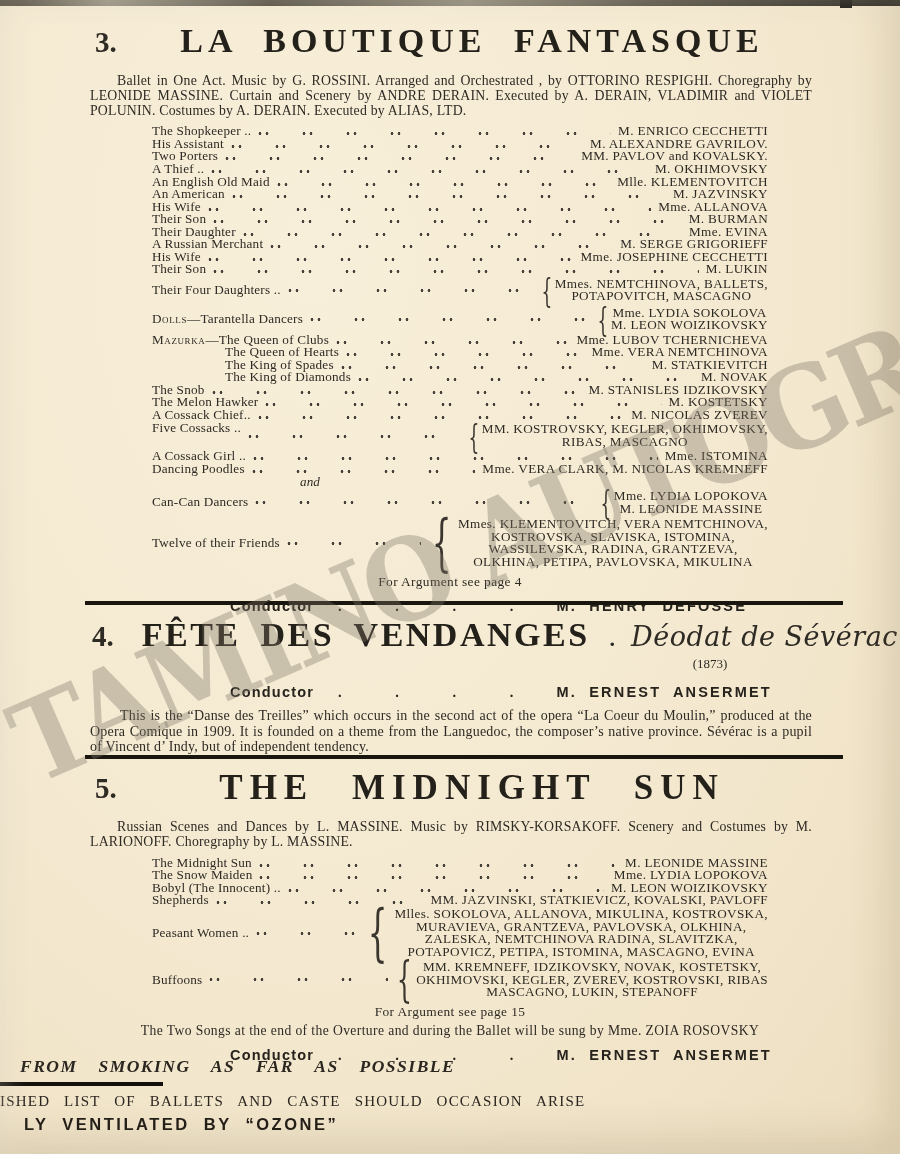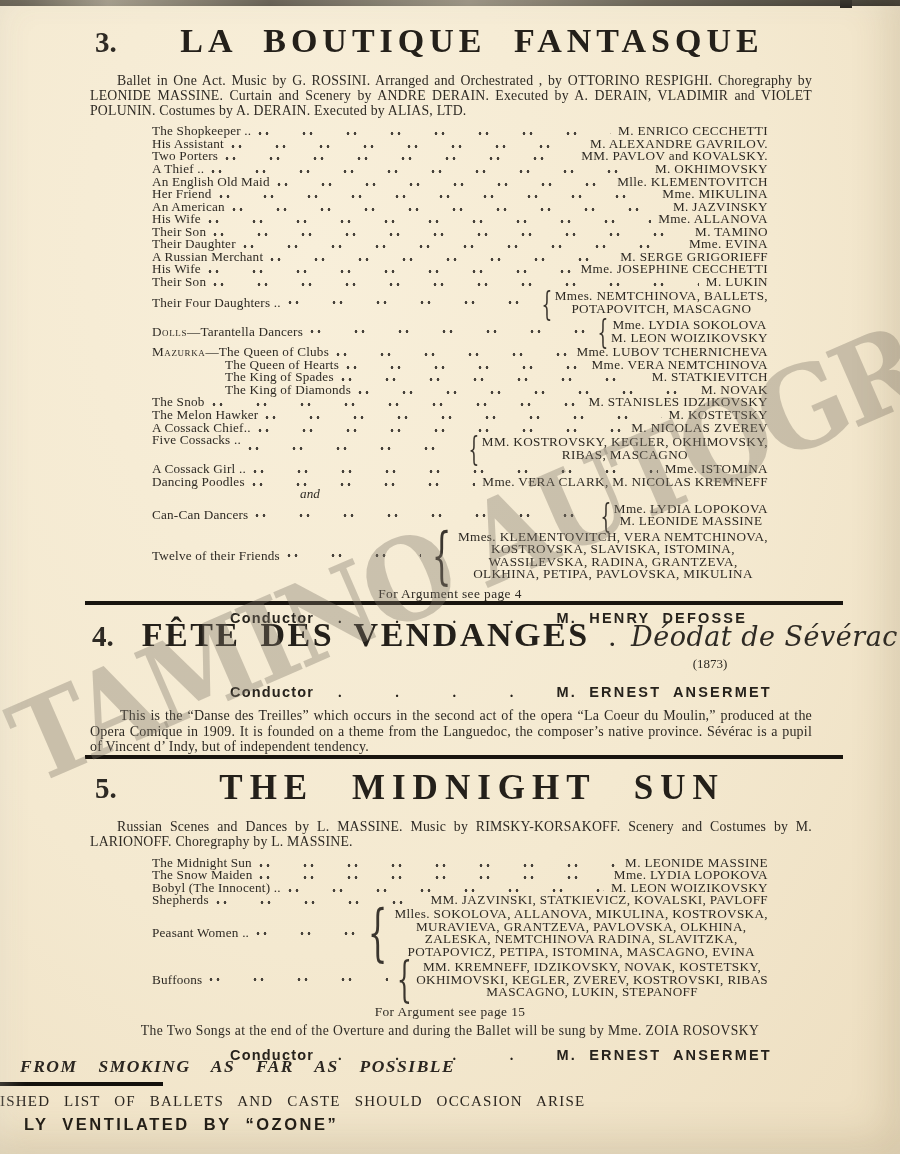--- a/index.html
+++ b/index.html
@@ -153,29 +153,20 @@
         <div class="cast-row">
           <span class="role">An English Old Maid</span>
           <span class="leader"></span>
           <div class="names">
             <div class="name-lines">
               <div>Mlle. KLEMENTOVITCH</div>
             </div>
           </div>
         </div>
         <div class="cast-row">
-          <span class="role">Her Friend</span>
-          <span class="leader"></span>
-          <div class="names">
-            <div class="name-lines">
-              <div>Mme. MIKULINA</div>
-            </div>
-          </div>
-        </div>
-        <div class="cast-row">
           <span class="role">An American</span>
           <span class="leader"></span>
           <div class="names">
             <div class="name-lines">
               <div>M. JAZVINSKY</div>
             </div>
           </div>
         </div>
         <div class="cast-row">
           <span class="role">His Wife</span>
@@ -184,21 +175,21 @@
             <div class="name-lines">
               <div>Mme. ALLANOVA</div>
             </div>
           </div>
         </div>
         <div class="cast-row">
           <span class="role">Their Son</span>
           <span class="leader"></span>
           <div class="names">
             <div class="name-lines">
-              <div>M. TAMINO</div>
+              <div>M. BURMAN</div>
             </div>
           </div>
         </div>
         <div class="cast-row">
           <span class="role">Their Daughter</span>
           <span class="leader"></span>
           <div class="names">
             <div class="name-lines">
               <div>Mme. EVINA</div>
             </div>

